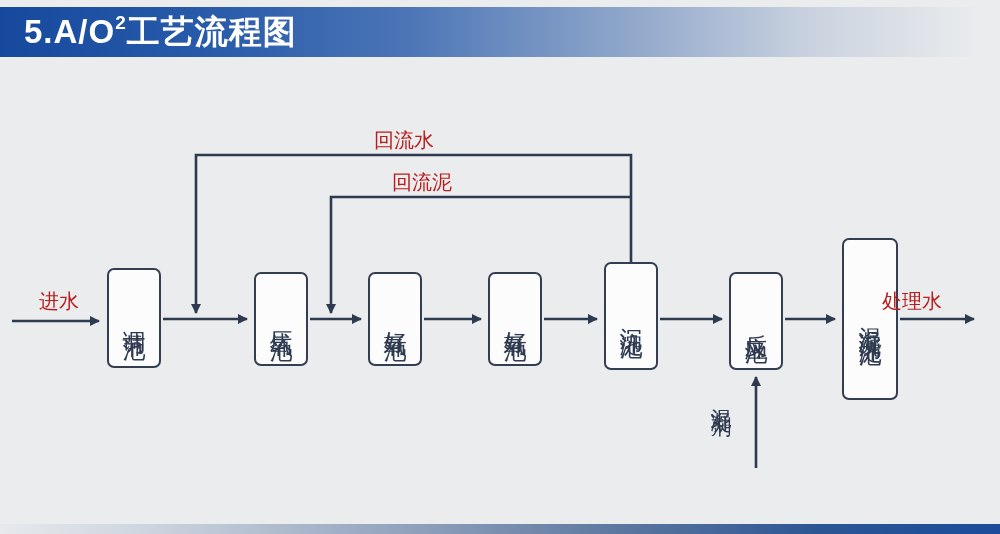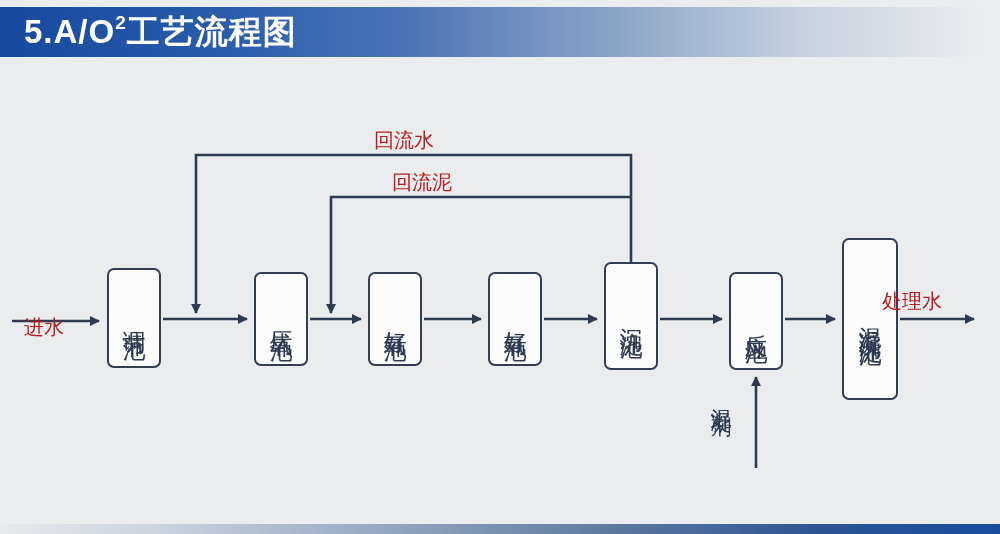--- a/index.html
+++ b/index.html
@@ -70,21 +70,21 @@
   
   .b1 { left: 107px; top: 268px; width: 54px; height: 100px; }
   .b2 { left: 254px; top: 272px; width: 54px; height: 94px; }
   .b3 { left: 368px; top: 272px; width: 54px; height: 94px; }
   .b4 { left: 488px; top: 272px; width: 54px; height: 94px; }
   .b5 { left: 604px; top: 262px; width: 54px; height: 108px; }
   .b6 { left: 729px; top: 272px; width: 54px; height: 98px; }
   .b7 { left: 842px; top: 238px; width: 56px; height: 162px; }
 
   
-  .l-inlet   { left: 24px;  top: 288px; margin-top: 26px; }
+  .l-inlet   { left: 39px;  top: 288px; }
   .l-outlet  { left: 882px; top: 288px; }
   .l-rwater  { left: 374px; top: 127px; }
   .l-rsludge { left: 392px; top: 169px; }
   .l-coag    { left: 711px; top: 392px; }
 </style>
 </head>
 <body>
 
 <div class="page">
 

